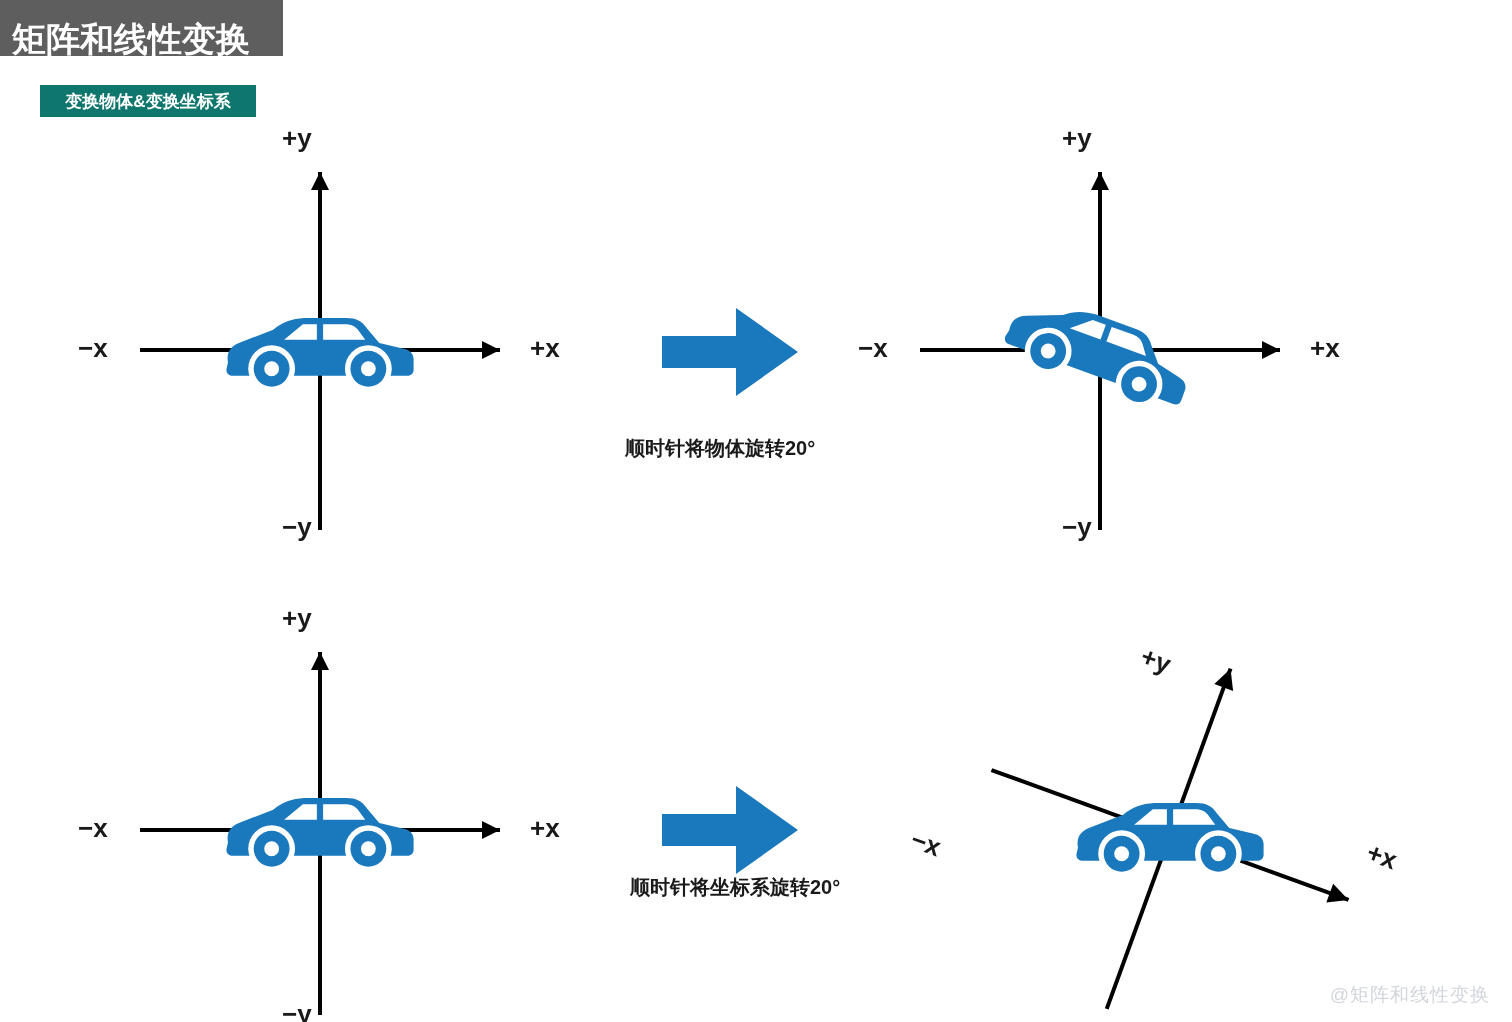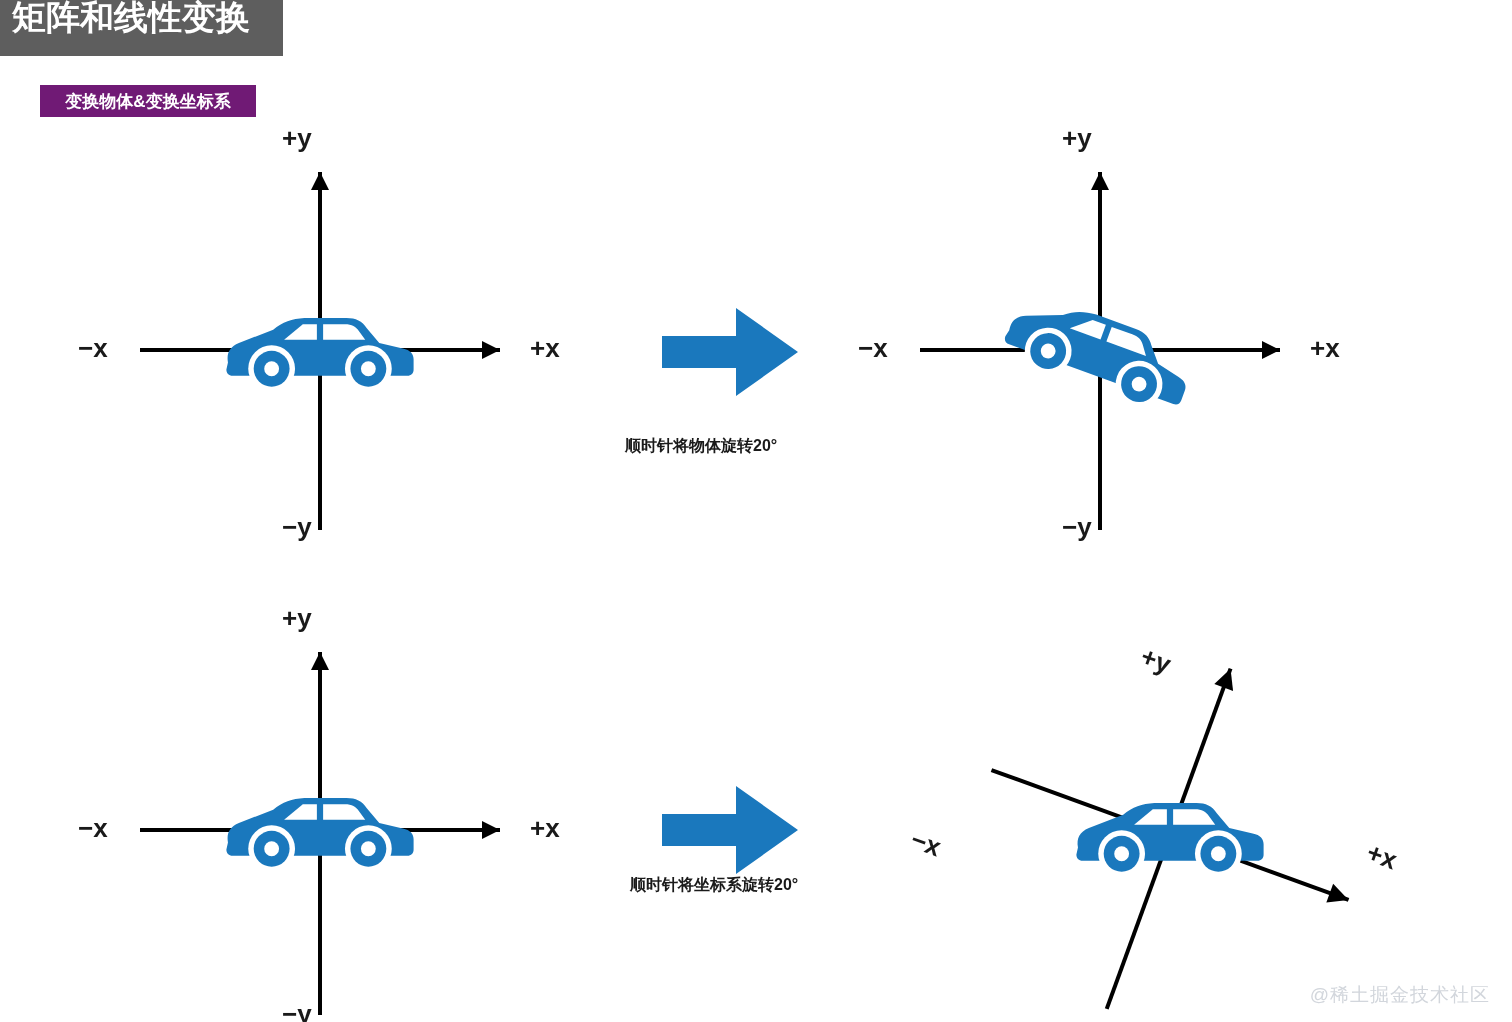--- a/index.html
+++ b/index.html
@@ -18,40 +18,40 @@
 
   
   .title-bar {
     position: absolute;
     left: 0;
     top: 0;
     width: 283px;
     height: 56px;
     background: #5e5e5e;
     display: flex;
-    align-items: flex-start;
+    align-items: flex-end;
     box-sizing: border-box;
     padding-left: 12px;
   }
   .title-bar .txt {
     color: #ffffff;
     font-size: 34px;
     font-weight: 700;
     letter-spacing: 0px;
     line-height: 1;
     white-space: nowrap;
   }
 
   .subtitle-bar {
     position: absolute;
     left: 40px;
     top: 85px;
     width: 216px;
     height: 32px;
-    background: #701a75;
+    background: #0f766e;
     display: flex;
     align-items: center;
     justify-content: center;
     box-sizing: border-box;
   }
   .subtitle-bar .txt {
     color: #ffffff;
     font-size: 17px;
     font-weight: 700;
     line-height: 1;
@@ -60,21 +60,21 @@
 
   
   .panel {
     position: absolute;
   }
   .panel svg { display: block; overflow: visible; }
 
   
   .caption {
     position: absolute;
-    font-size: 16px;
+    font-size: 20px;
     font-weight: 700;
     color: #1a1a1a;
     white-space: nowrap;
     line-height: 1;
   }
 
   
   .watermark {
     position: absolute;
     right: 22px;
@@ -219,13 +219,13 @@
 
     <g transform="translate(280,215) rotate(0) scale(0.78)">
       <use href="#car-symbol"></use>
     </g>
   </svg>
   <span class="caption" style="left:252px; top:22px; font-size:26px; transform:rotate(20deg); transform-origin:left center;">+y</span>
   <span class="caption" style="left:22px; top:205px; font-size:26px; transform:rotate(20deg); transform-origin:left center;">−x</span>
   <span class="caption" style="left:478px; top:218px; font-size:26px; transform:rotate(20deg); transform-origin:left center;">+x</span>
 </div>
 
-<div class="watermark">@稀土掘金技术社区</div>
+<div class="watermark">@矩阵和线性变换</div>
 
 </body></html>

